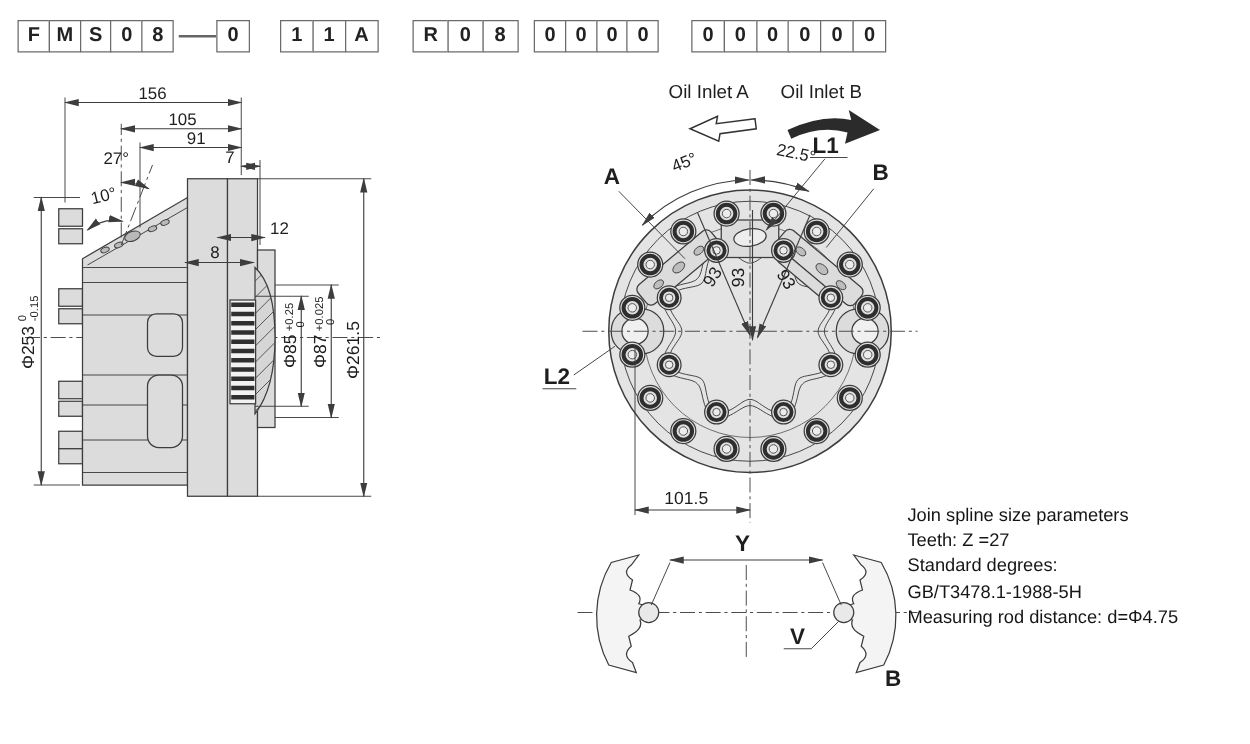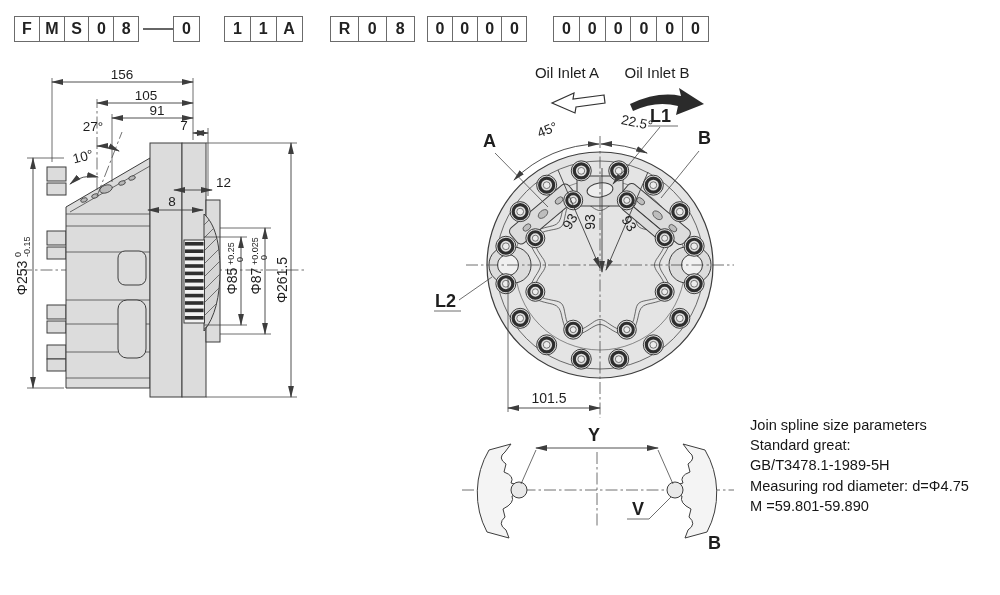--- a/index.html
+++ b/index.html
@@ -6,22 +6,22 @@
   .canvas{position:relative;width:1000px;height:595px;background:#fff;overflow:hidden;
           font-family:"Liberation Sans",sans-serif;}
   
   .codegrp{position:absolute;top:16px;display:flex;}
   .cell{box-sizing:border-box;border:1.2px solid #6b6b6b;background:#fff;color:#222;
         display:flex;align-items:center;justify-content:center;
         font-size:16px;font-weight:600;height:26px;margin-left:-1.2px;}
   .cell:first-child{margin-left:0;}
   .conn{position:absolute;top:28px;height:1.6px;background:#666;}
   
-  .params{position:absolute;left:750px;top:403px;width:236px;color:#161616;
-          font-size:14.6px;line-height:20.2px;margin-top:12px;}
+  .params{position:absolute;left:726px;top:403px;width:236px;color:#161616;
+          font-size:14.6px;line-height:20.2px;}
   
   svg text{font-family:"Liberation Sans",sans-serif;fill:#1e1e1e;}
   .t13{font-size:13.5px;}
   .t14{font-size:14px;}
   .t15{font-size:15px;}
   .tb{font-size:18px;font-weight:bold;}
   .tol{font-size:9px;}
   .thin{stroke:#3d3d3d;stroke-width:.75;fill:none;}
   .dim{stroke:#3d3d3d;stroke-width:.9;fill:none;}
   .cl{stroke:#4c4c4c;stroke-width:.8;stroke-dasharray:12 3 2.5 3;fill:none;}
@@ -430,18 +430,18 @@
       <text class="tb" x="594" y="441" text-anchor="middle">Y</text>
       <path class="thin" d="M671,497 L649,519 L627,519"></path>
       <text class="tb" x="638" y="515" text-anchor="middle">V</text>
       <text class="tb" x="708" y="549">B</text>
     </g>
   </svg>
 
   
   <div class="params">
     <div>Join spline size parameters</div>
-    <div>Standard great:</div>
-    <div>GB/T3478.1-1989-5H</div>
-    <div>Measuring rod diameter: d=Φ4.75</div>
-    <div>M =59.801-59.890</div>
+    <div>Teeth:  Z =27</div>
+    <div>Standard degrees:</div>
+    <div>GB/T3478.1-1988-5H</div>
+    <div>Measuring rod distance: d=Φ4.75</div>
   </div>
 </div>
 
 </body></html>

